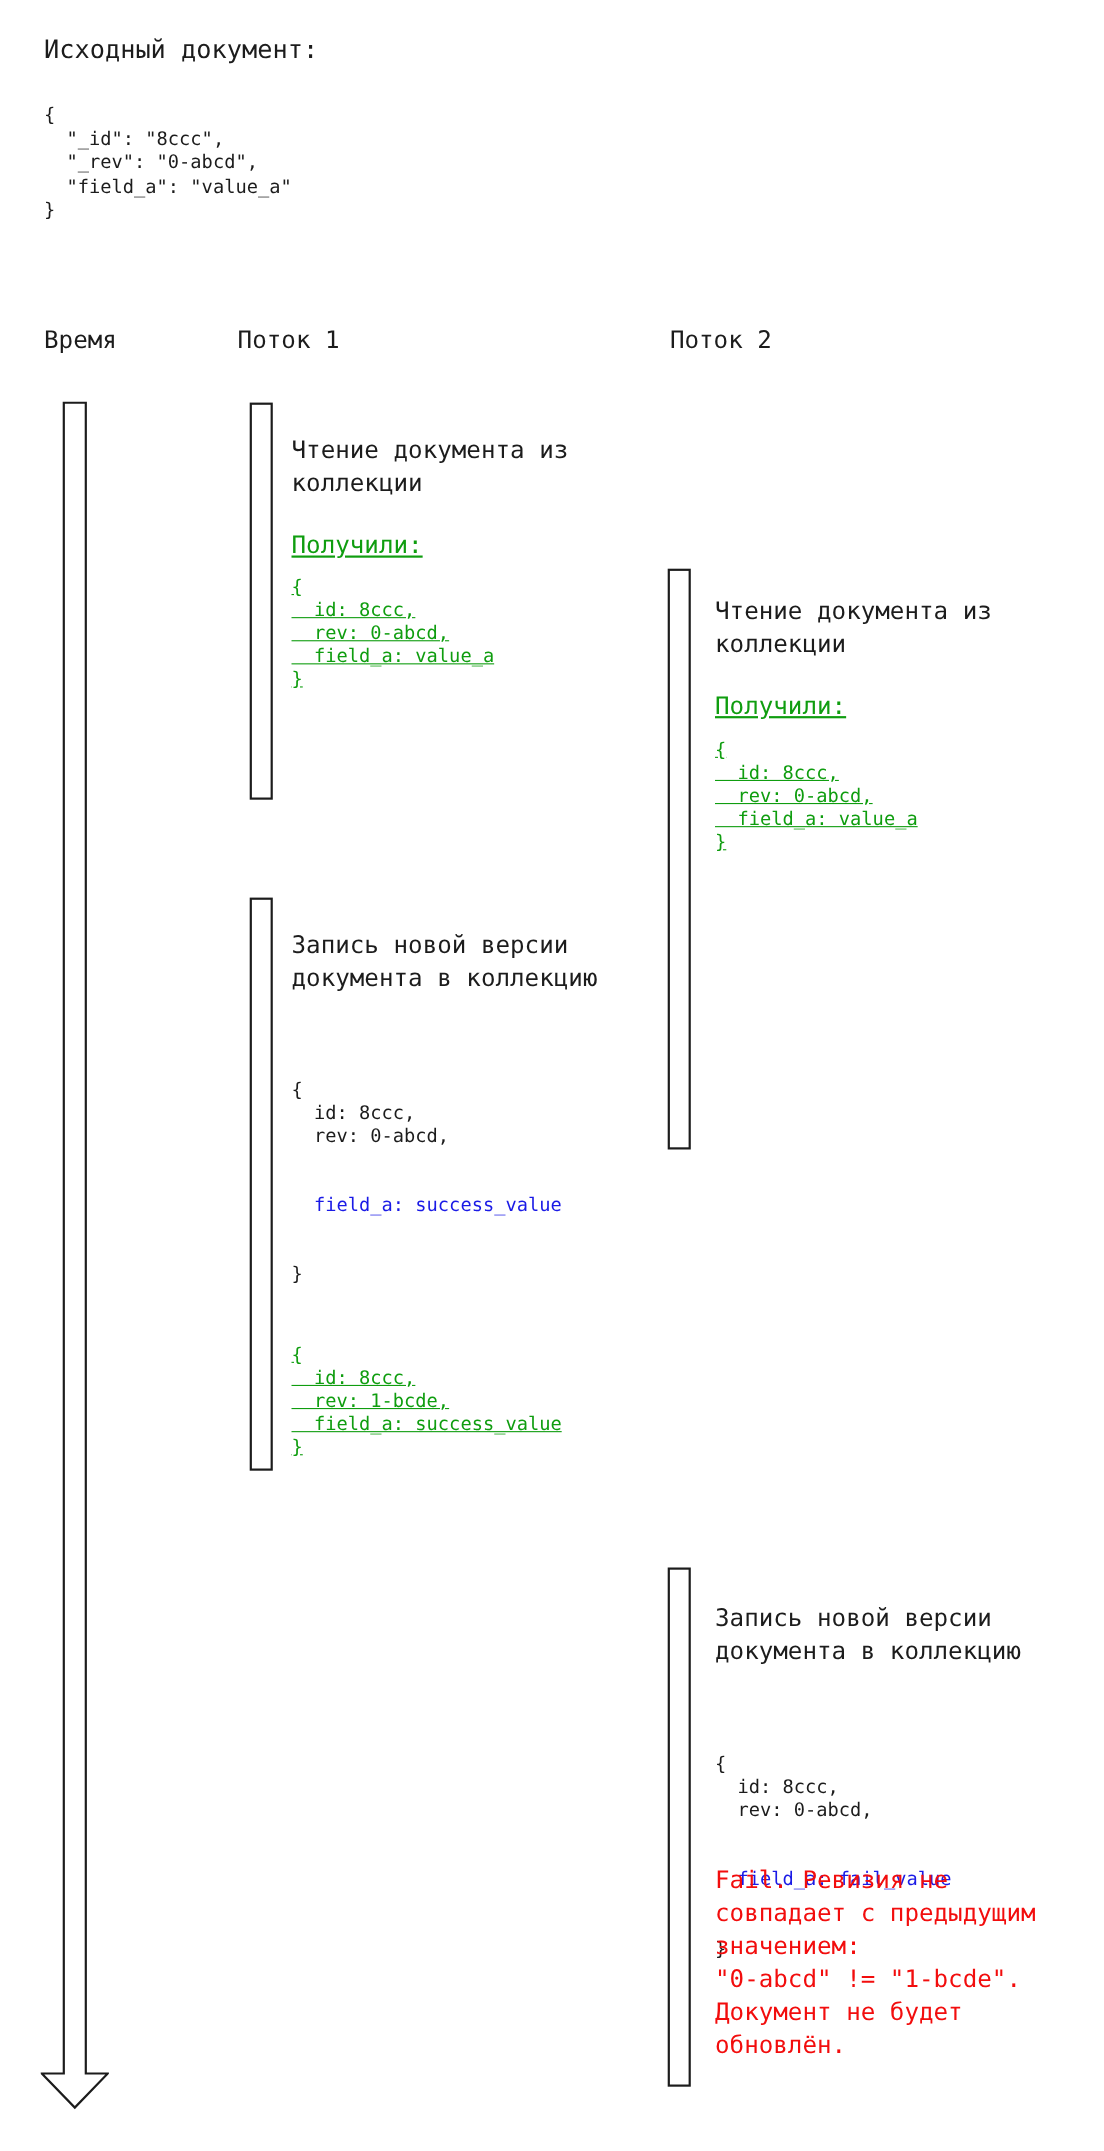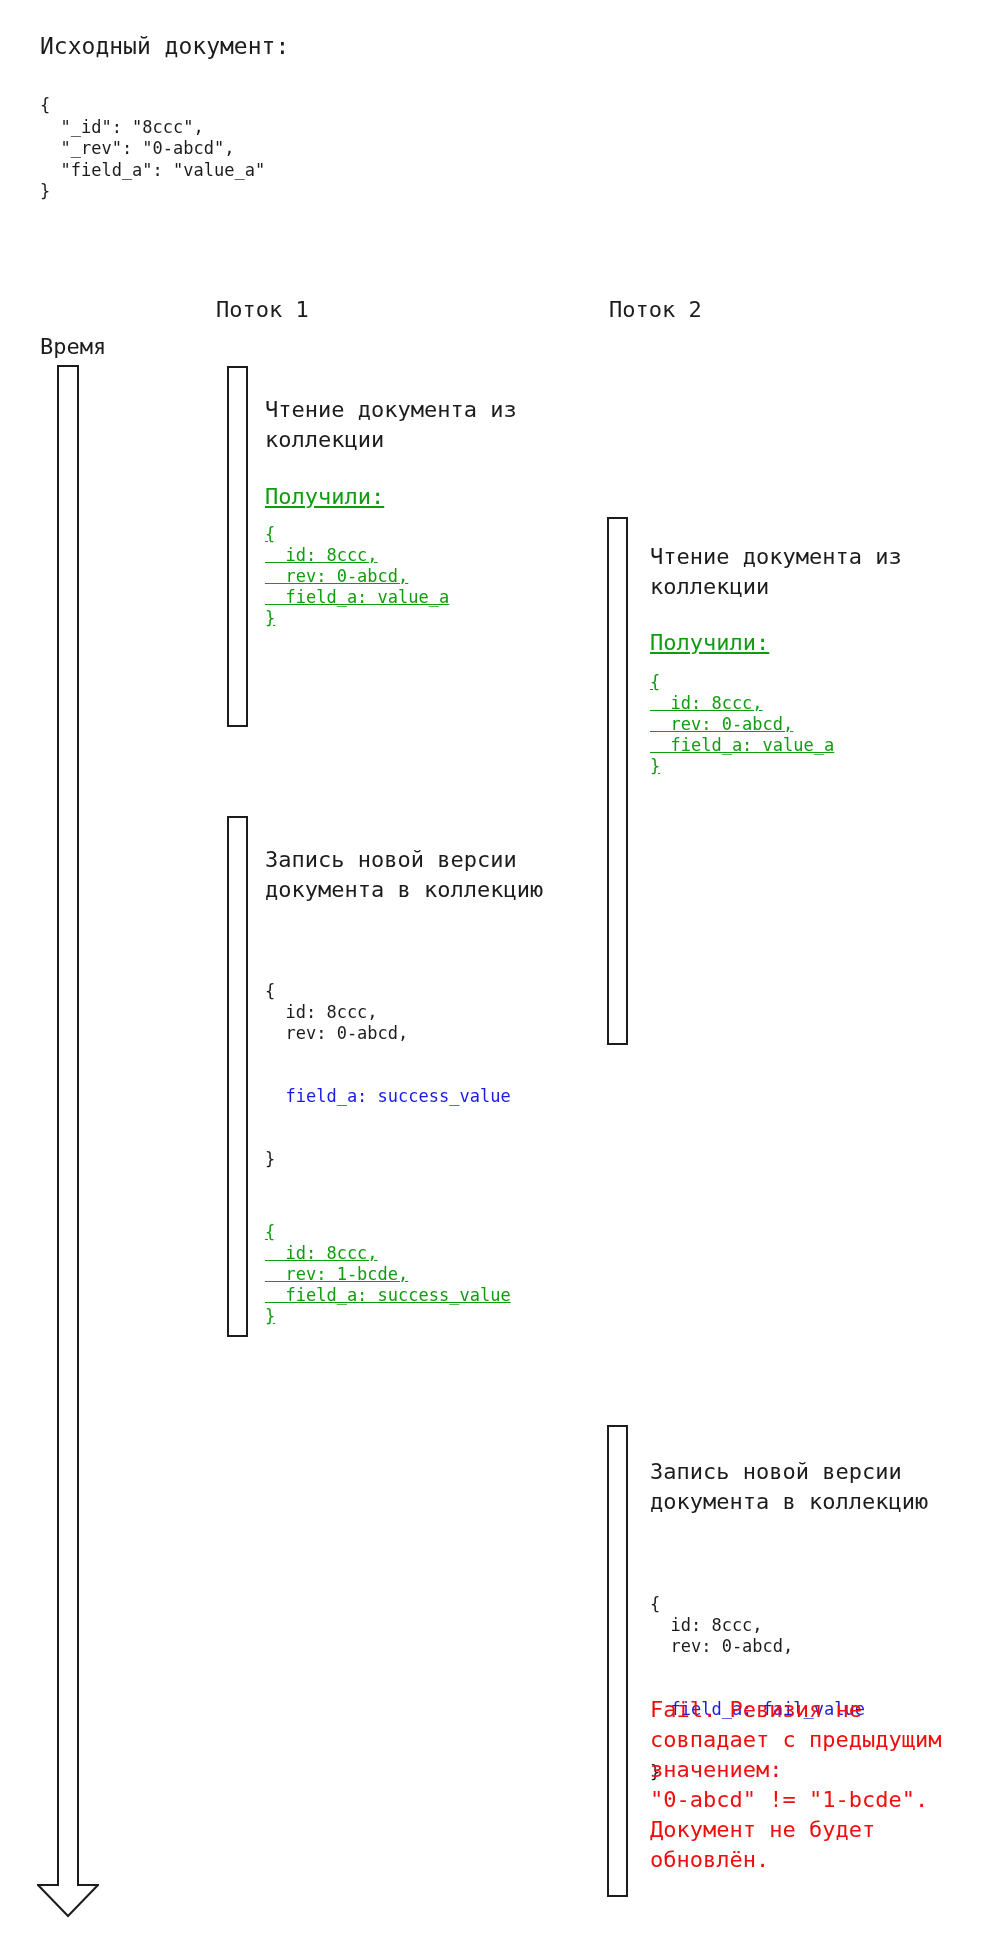--- a/index.html
+++ b/index.html
@@ -33,21 +33,21 @@
 
 <div class="canvas">
 
   <div class="abs title-lg" style="left:40px; top:31px;">Исходный документ:</div>
   <div class="abs code" style="left:40px; top:95px; line-height:21.5px;">{
   "_id": "8ccc",
   "_rev": "0-abcd",
   "field_a": "value_a"
 }</div>
 
-  <div class="abs big" style="left:40px;  top:295px;margin-top:37px;">Время</div>
+  <div class="abs big" style="left:40px;  top:295px;">Время</div>
   <div class="abs big" style="left:216px; top:295px;">Поток 1</div>
   <div class="abs big" style="left:609px; top:295px;">Поток 2</div>
 
   <svg class="abs" style="left:37px; top:365px;" width="62" height="1553" viewBox="0 0 62 1553">
     <polygon points="21,1 41,1 41,1520 61,1520 31,1551 1,1520 21,1520" fill="#ffffff" stroke="#1c1c1c" stroke-width="2" stroke-linejoin="miter"></polygon>
   </svg>
 
   <div class="bar" style="left:227px; top:366px; height:361px;"></div>
   <div class="bar" style="left:227px; top:816px; height:521px;"></div>
   <div class="bar" style="left:607px; top:517px; height:528px;"></div>

